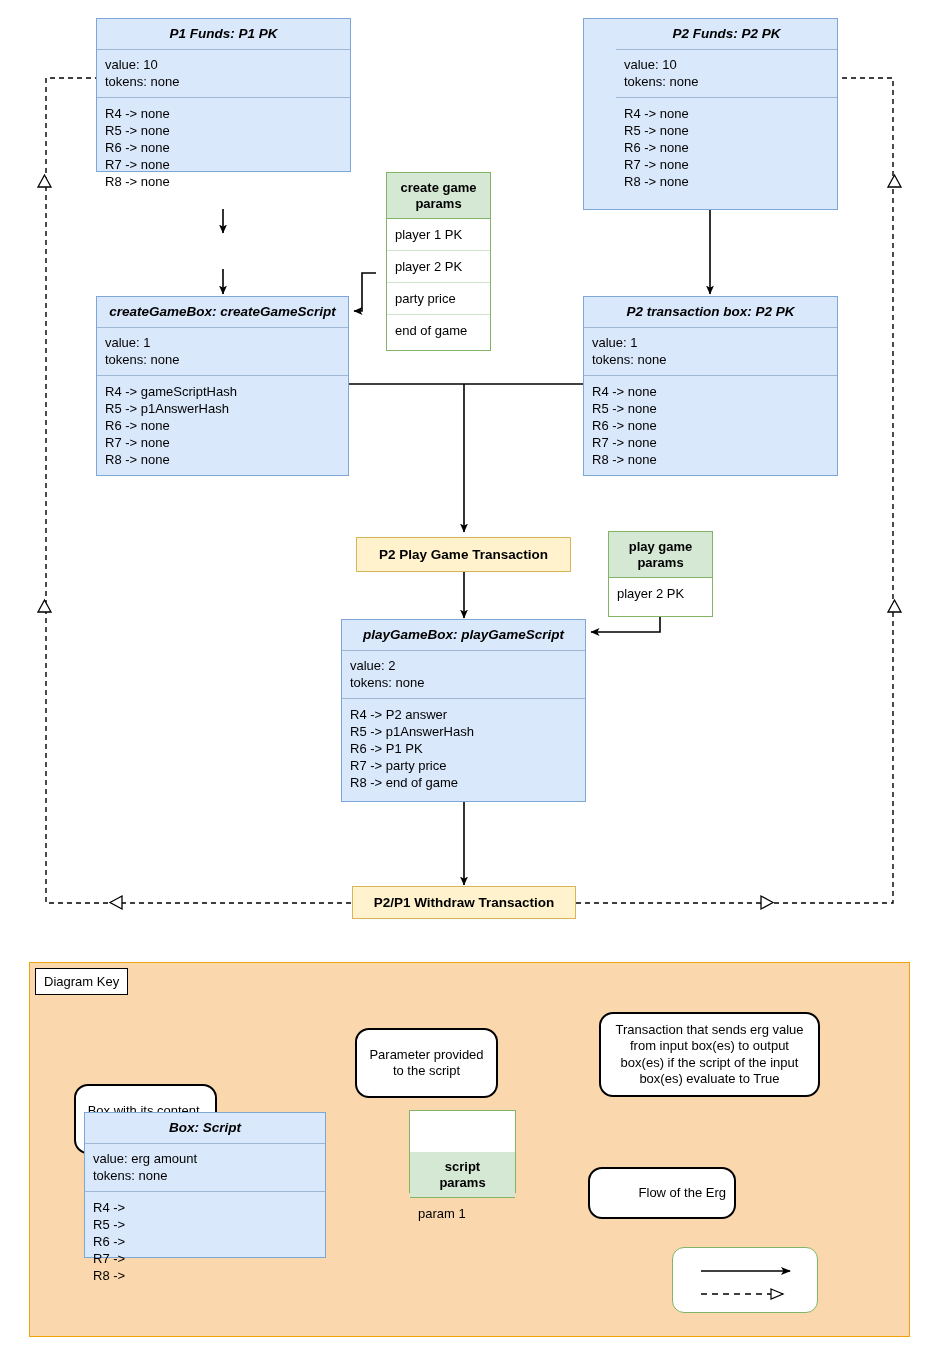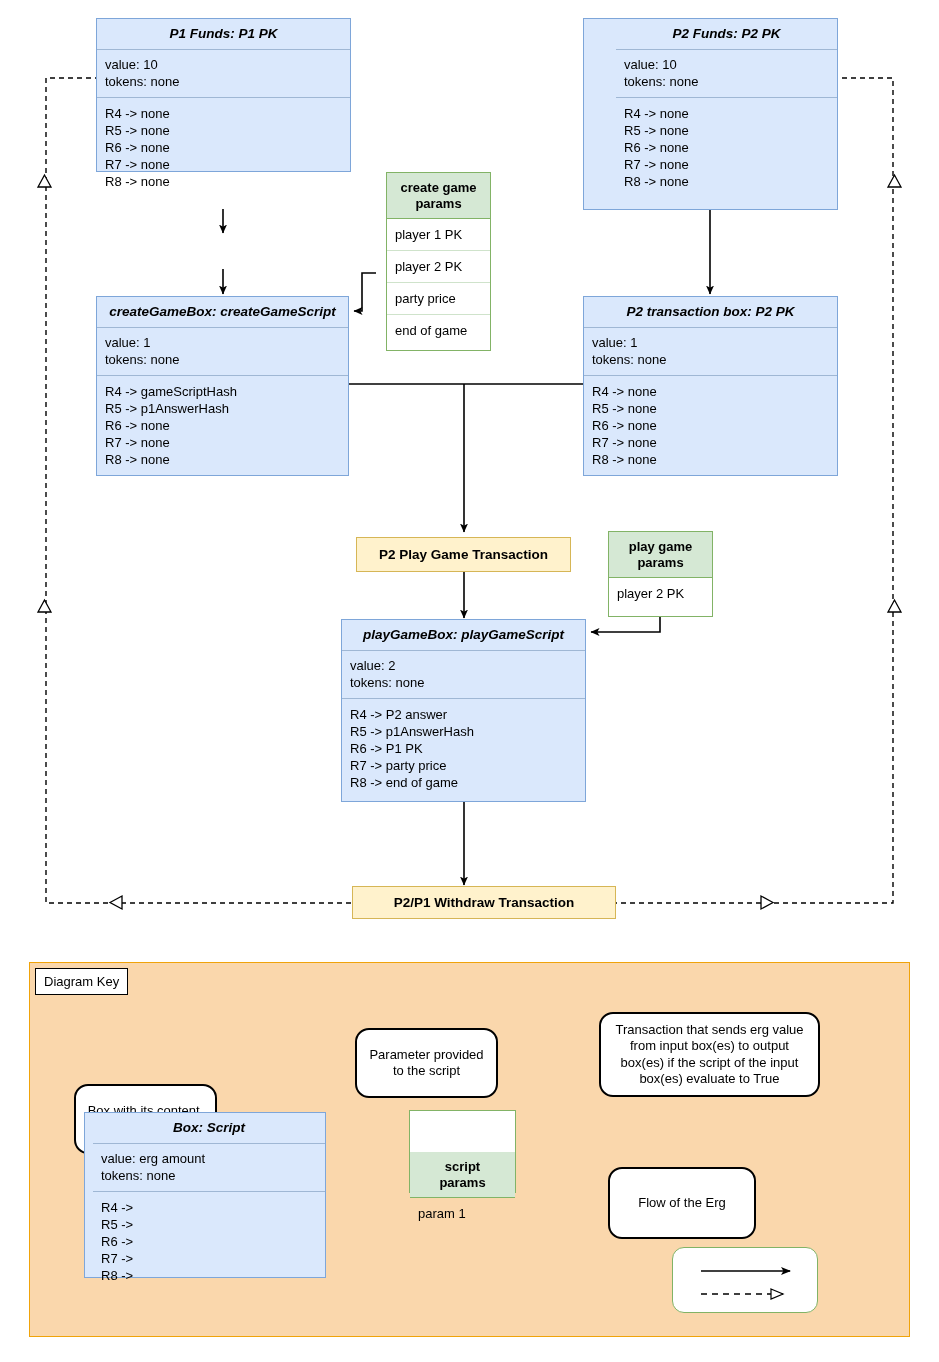--- a/index.html
+++ b/index.html
@@ -231,34 +231,34 @@
     </div>
     <div class="bx-regs">
       <div>R4 -&gt; P2 answer</div>
       <div>R5 -&gt; p1AnswerHash</div>
       <div>R6 -&gt; P1 PK</div>
       <div>R7 -&gt; party price</div>
       <div>R8 -&gt; end of game</div>
     </div>
   </div>
 
-  <div class="txn" style="left:352px; top:886px; width:264px; height:33px;">
+  <div class="txn" style="left:352px; top:886px; width:224px; height:33px;">
     <span>P2/P1 Withdraw Transaction</span>
   </div>
 
   <div class="keybox" style="left:29px; top:962px; width:881px; height:375px;"></div>
 
   <div class="key-label" style="left:35px; top:968px;">Diagram Key</div>
 
   <div class="note" style="left:74px; top:1084px; width:143px; height:70px;">
     <span class="ntxt">Box with its content,
 protected by a script</span>
   </div>
 
-  <div class="box" style="left:84px; top:1112px; width:242px; height:166px;padding-left:8px;">
+  <div class="box" style="left:84px; top:1112px; width:242px; height:146px;">
     <div class="bx-title">Box: Script</div>
     <div class="bx-mid">
       <div>value: erg amount</div>
       <div>tokens: none</div>
     </div>
     <div class="bx-regs">
       <div>R4 -&gt;</div>
       <div>R5 -&gt;</div>
       <div>R6 -&gt;</div>
       <div>R7 -&gt;</div>
@@ -278,21 +278,21 @@
   </div>
 
   <div class="note" style="left:599px; top:1012px; width:221px; height:85px;">
     <span class="ntxt">Transaction that sends erg value
 from input box(es) to output
 box(es) if the script of the input
 box(es) evaluate to True</span>
   </div>
 
 
-  <div class="note" style="left:608px; top:1167px; width:148px; height:72px;">
+  <div class="note" style="left:588px; top:1167px; width:148px; height:52px;justify-content:flex-end;">
     <span class="ntxt">Flow of the Erg</span>
   </div>
 
   <div class="note green" style="left:672px; top:1247px; width:146px; height:66px; padding:0;">
     <svg class="legend-arrows" width="146" height="66" viewBox="0 0 146 66" style="left:0; top:0;">
       <defs>
         <marker id="lgSolid" markerWidth="11" markerHeight="10" refX="9" refY="4" orient="auto" markerUnits="userSpaceOnUse">
           <path d="M0,0 L10,4 L0,8 L2.4,4 Z" fill="#000"></path>
         </marker>
         <marker id="lgOpen" markerWidth="15" markerHeight="14" refX="13" refY="6" orient="auto" markerUnits="userSpaceOnUse">

